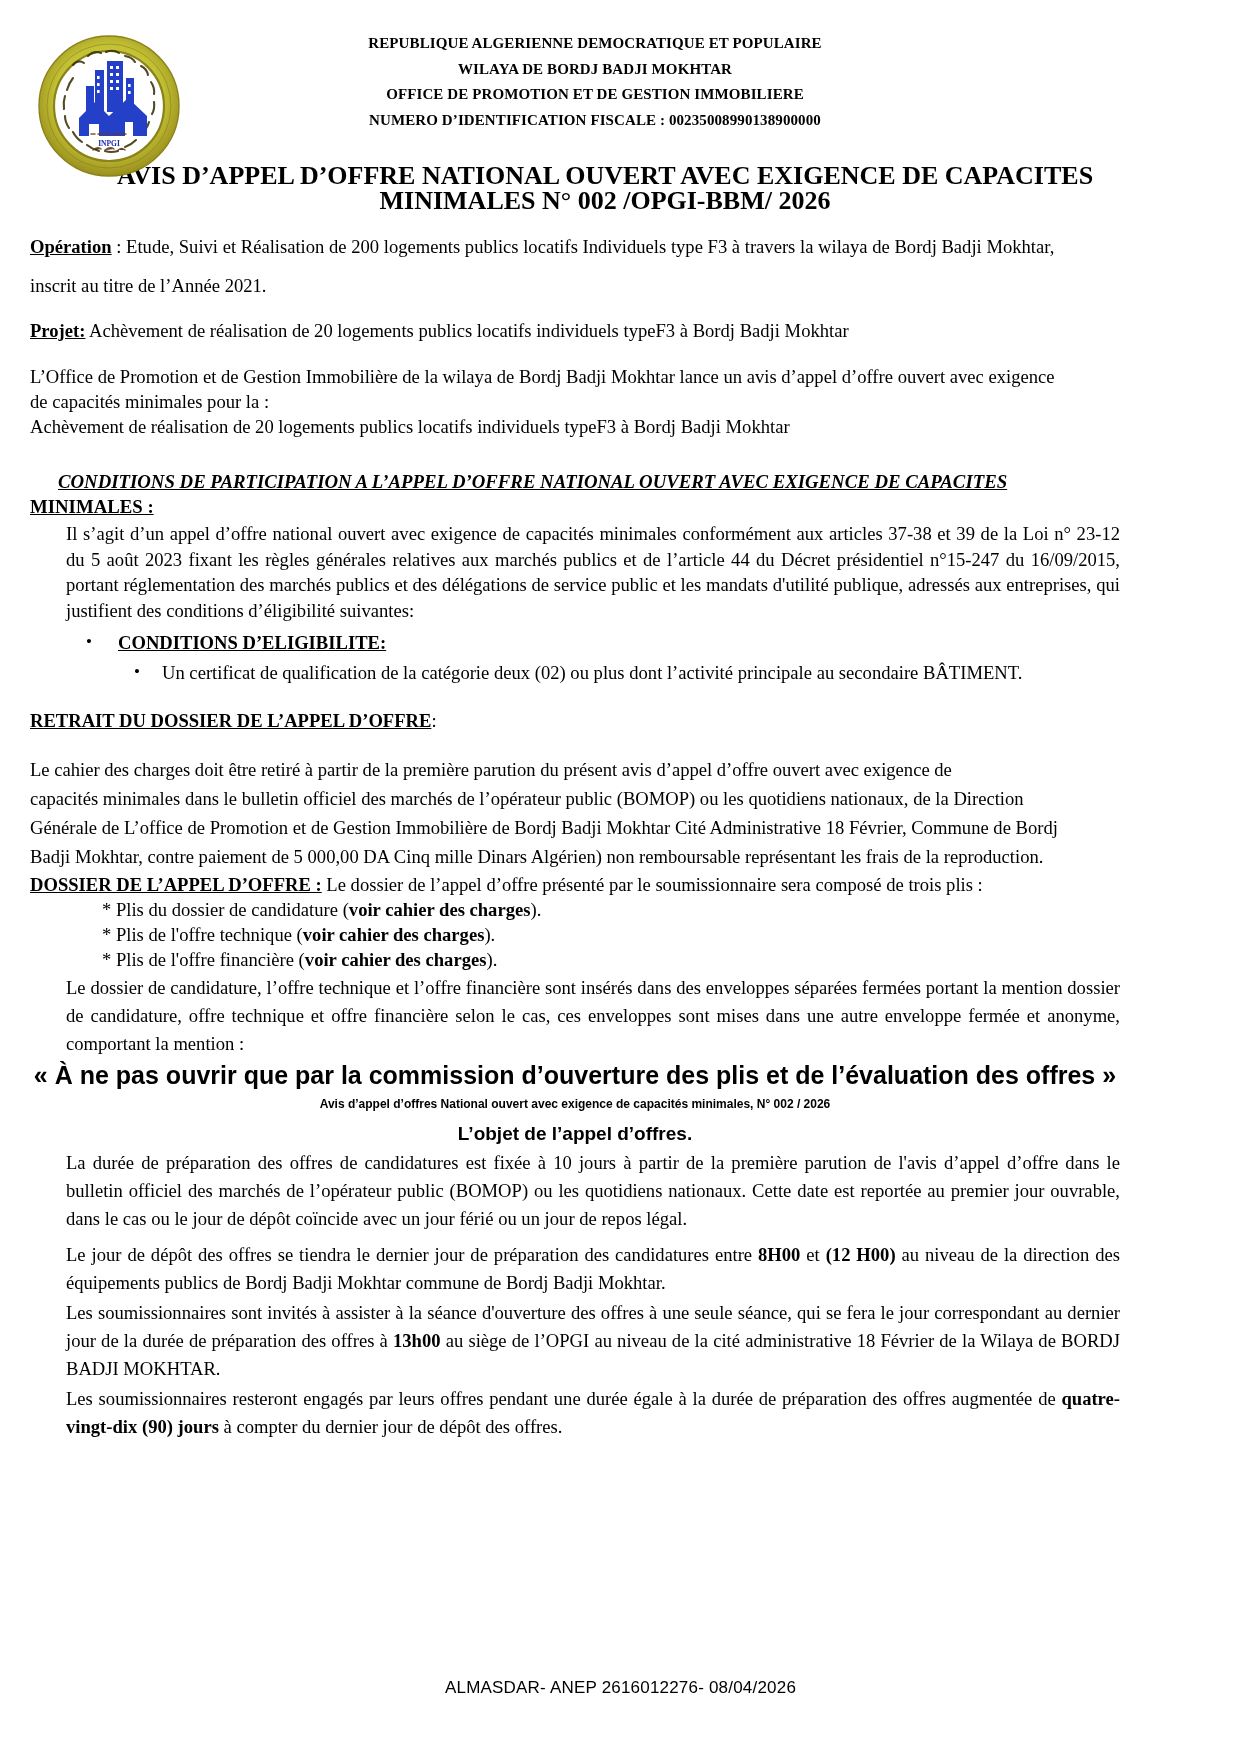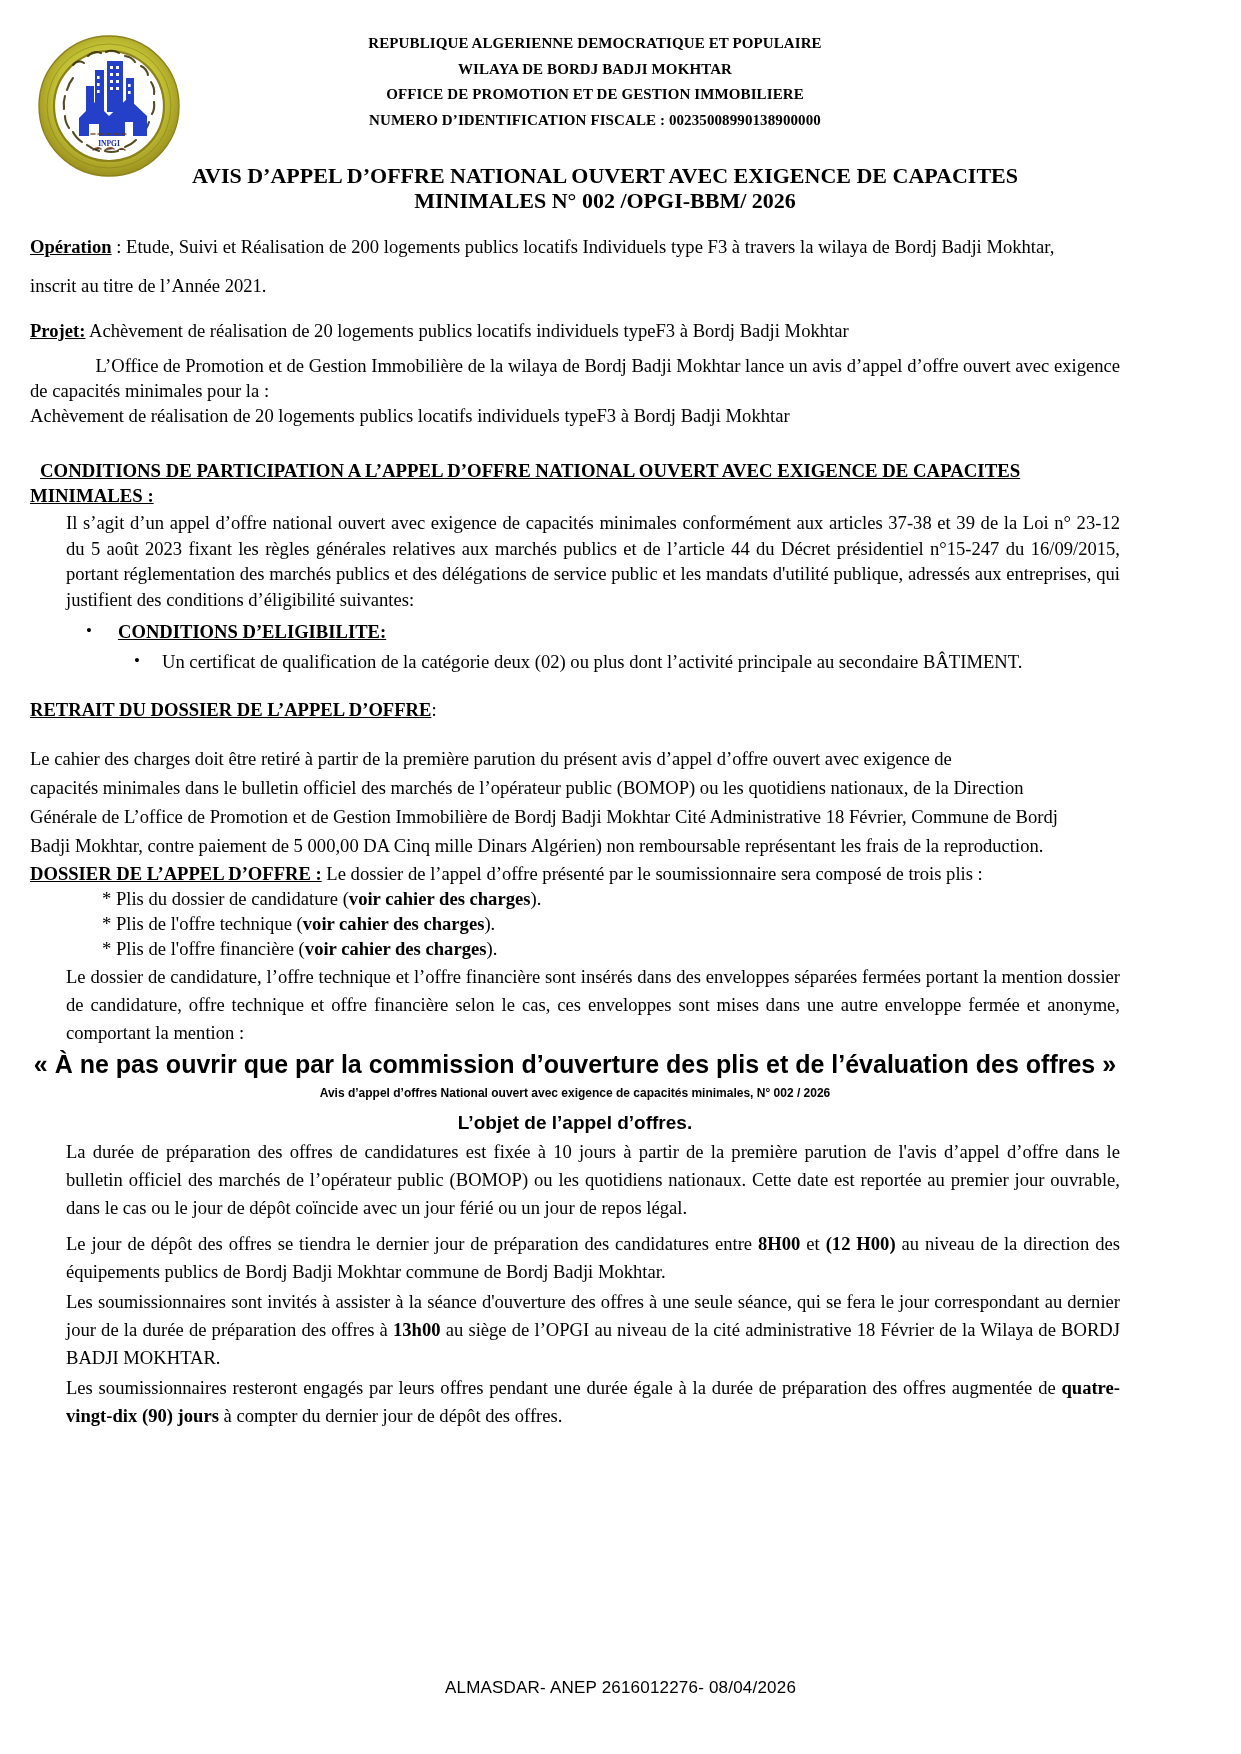--- a/index.html
+++ b/index.html
@@ -51,21 +51,21 @@
     font-weight: bold;
     font-size: 15px;
     line-height: 25.5px;
     letter-spacing: 0.1px;
     white-space: nowrap;
   }
 
   .notice-title {
     text-align: center;
     font-weight: bold;
-    font-size: 22px;
+    font-size: 26px;
     line-height: 25px;
     margin-top: 30px;
     padding-left: 60px;
   }
 
   
   .para {
     font-size: 18.6px;
     line-height: 25px;
     margin-top: 8px;
@@ -251,25 +251,25 @@
 
     <div class="para spaced" style="margin-top:14px;">
       <span class="lbl">Opération</span><span> : </span><span>Etude, Suivi et Réalisation de 200 logements publics locatifs Individuels type F3 à travers la wilaya de Bordj Badji Mokhtar,</span>
     </div>
     <div class="para spaced tight">inscrit au titre de l’Année 2021.</div>
 
     <div class="para spaced" style="margin-top:6px;">
       <span class="lbl">Projet:</span><span> Achèvement de réalisation de 20 logements publics locatifs individuels typeF3 à Bordj Badji Mokhtar</span>
     </div>
 
-    <div class="para" style="margin-top:3px;text-align:right;">L’Office de Promotion et de Gestion Immobilière de la wilaya de Bordj Badji Mokhtar lance un avis d’appel d’offre ouvert avec exigence</div>
+    <div class="para" style="margin-top:14px;">L’Office de Promotion et de Gestion Immobilière de la wilaya de Bordj Badji Mokhtar lance un avis d’appel d’offre ouvert avec exigence</div>
     <div class="para tight">de capacités minimales pour la :</div>
     <div class="para tight">Achèvement de réalisation de 20 logements publics locatifs individuels typeF3 à Bordj Badji Mokhtar</div>
 
-    <div class="heading-underline" style="margin-top:30px; margin-left:10px;">CONDITIONS DE PARTICIPATION A L’APPEL D’OFFRE NATIONAL OUVERT AVEC EXIGENCE DE CAPACITES</div>
+    <div class="heading-underline" style="margin-top:30px; margin-left:28px;font-style:italic;">CONDITIONS DE PARTICIPATION A L’APPEL D’OFFRE NATIONAL OUVERT AVEC EXIGENCE DE CAPACITES</div>
     <div class="heading-underline">MINIMALES :</div>
 
     <div class="para justify block-indent tight" style="margin-top:2px; line-height:25.5px;">Il s’agit d’un appel d’offre national ouvert avec exigence de capacités minimales conformément aux articles 37-38 et 39 de la Loi n° 23-12 du 5 août 2023 fixant les règles générales relatives aux marchés publics et de l’article 44 du Décret présidentiel n°15-247 du 16/09/2015, portant réglementation des marchés publics et des délégations de service public et les mandats d'utilité publique, adressés aux entreprises, qui justifient des conditions d’éligibilité suivantes:</div>
 
     <div class="bullet-l1" style="margin-top:6px;">
       <span class="lbl">CONDITIONS D’ELIGIBILITE:</span>
     </div>
     <div class="bullet-l2" style="margin-top:3px;">Un certificat de qualification de la catégorie deux (02) ou plus dont l’activité principale au secondaire BÂTIMENT.</div>
 
     <div class="para" style="margin-top:22px;">

